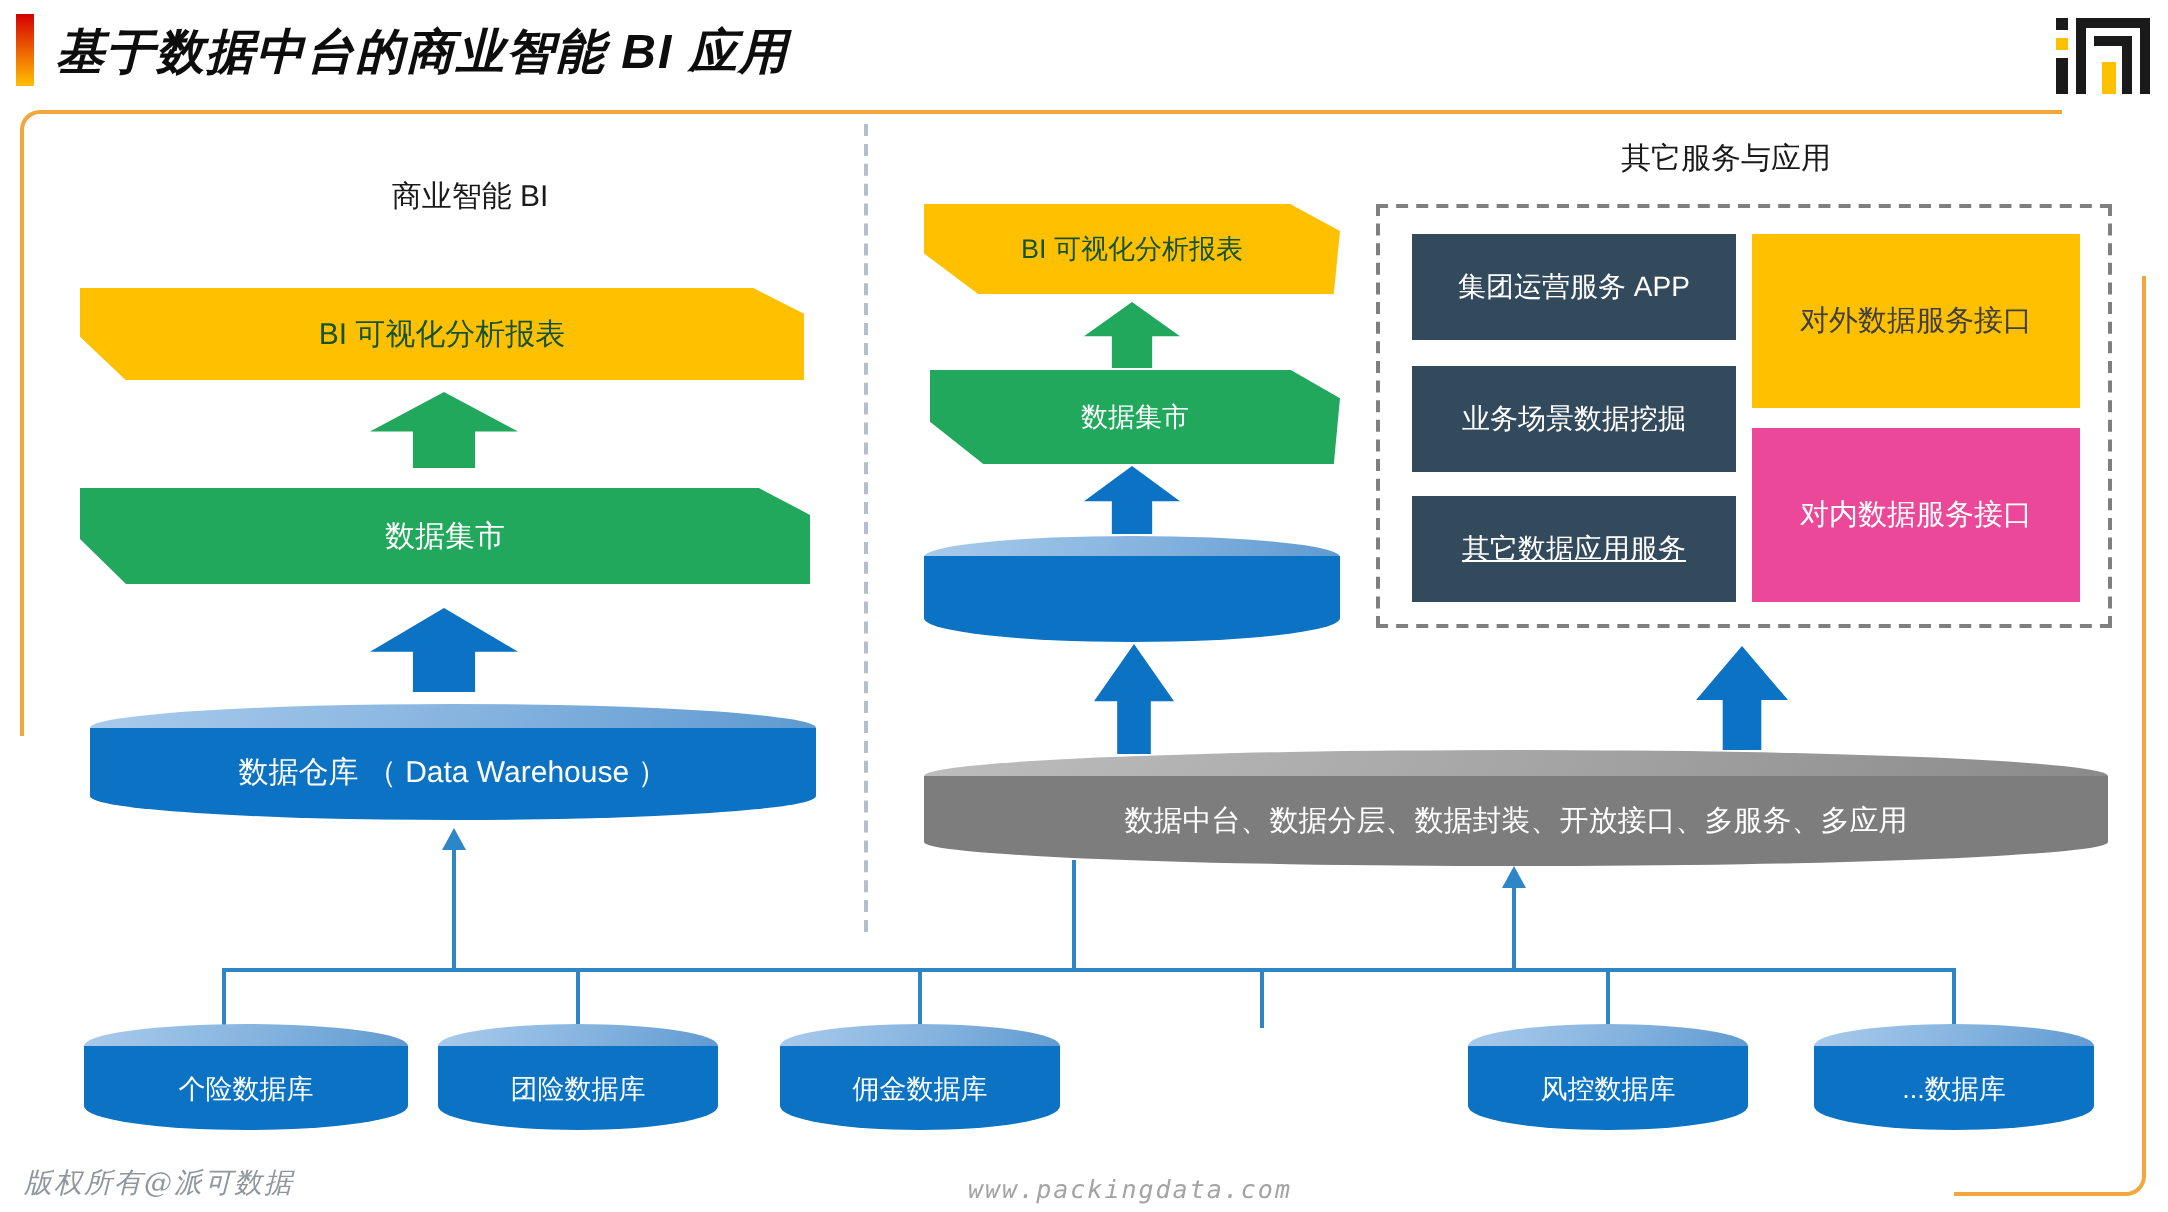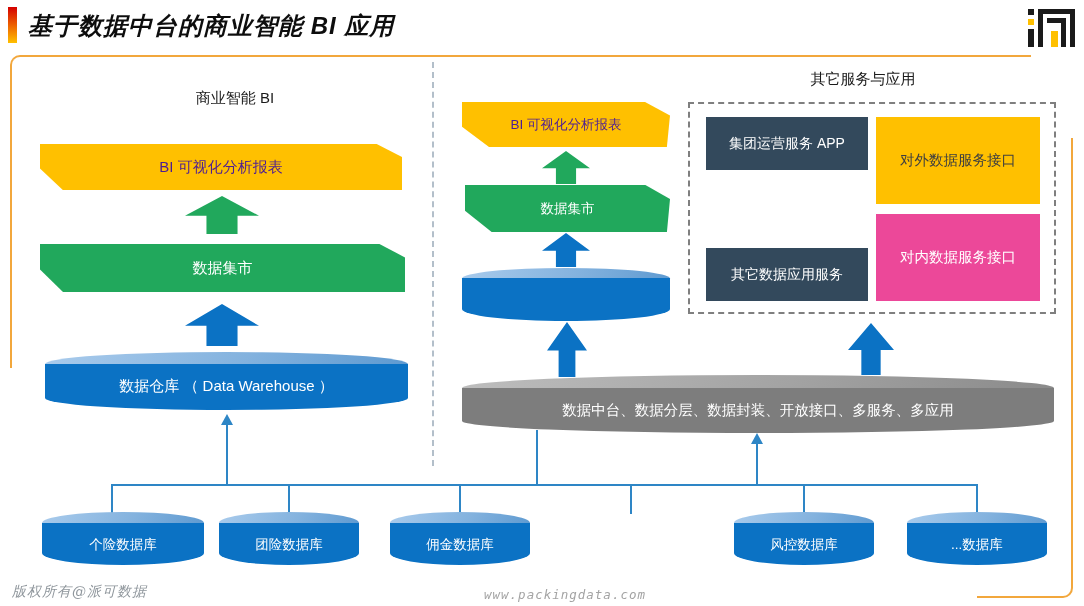--- a/index.html
+++ b/index.html
@@ -27,21 +27,21 @@
   .divider { position:absolute; left:432px; top:62px; height:404px; width:0;
     border-left:2px dashed #b3bfca; }
 
   .sec-label { position:absolute; font-size:15px; color:#1a1a1a; text-align:center; width:170px; }
 
   
   .banner { position:absolute; display:flex; align-items:center; justify-content:center;
     font-size:15px; }
   .banner-lg { clip-path:polygon(0 0, 93% 0, 100% 28%, 100% 100%, 6.3% 100%, 0 53%); }
   .banner-sm { clip-path:polygon(0 0, 88% 0, 100% 30%, 98.5% 100%, 13% 100%, 0 55%); font-size:13.5px; }
-  .bn-yellow { background:#ffc000; color:#4c1d95; }
+  .bn-yellow { background:#ffc000; color:#14532d; }
   .bn-green  { background:#21a85c; color:#fff; }
 
   
   .barrow { position:absolute; clip-path:polygon(50% 0,100% 52%,71% 52%,71% 100%,29% 100%,29% 52%,0 52%); }
   .ar-green { background:#21a85c; }
   .ar-blue  { background:#0b72c4; }
 
   
   .cyl { position:absolute; }
   .cyl-top { position:absolute; left:0; right:0; top:0; border-radius:50%;
@@ -127,21 +127,22 @@
     <div class="cyl-body" style="top:10px;bottom:0;"></div>
   </div>
 
   <div class="barrow ar-blue" style="left:547px;top:322px;width:40px;height:55px;"></div>
 
   <div class="sec-label" style="left:778px;top:70px;">其它服务与应用</div>
 
   <div class="svc-box"></div>
 
   <div class="app-box" style="top:117px;">集团运营服务 APP</div>
-  <div class="app-box" style="top:248px;">其它数据应用服务</div>
+  <div class="app-box" style="top:183px;">业务场景数据挖掘</div>
+  <div class="app-box" style="top:248px;text-decoration:underline;">其它数据应用服务</div>
 
   <div class="api-box api-ext" style="top:117px;">对外数据服务接口</div>
   <div class="api-box api-int" style="top:214px;">对内数据服务接口</div>
 
   <div class="barrow ar-blue" style="left:848px;top:323px;width:46px;height:52px;"></div>
 
   <div class="cyl cyl-gray" style="left:462px;top:375px;width:592px;height:58px;">
     <div class="cyl-top" style="height:26px;"></div>
     <div class="cyl-body" style="top:13px;bottom:0;"></div>
     <div class="cyl-label" style="top:26px;font-size:14.5px;">数据中台、数据分层、数据封装、开放接口、多服务、多应用</div>

